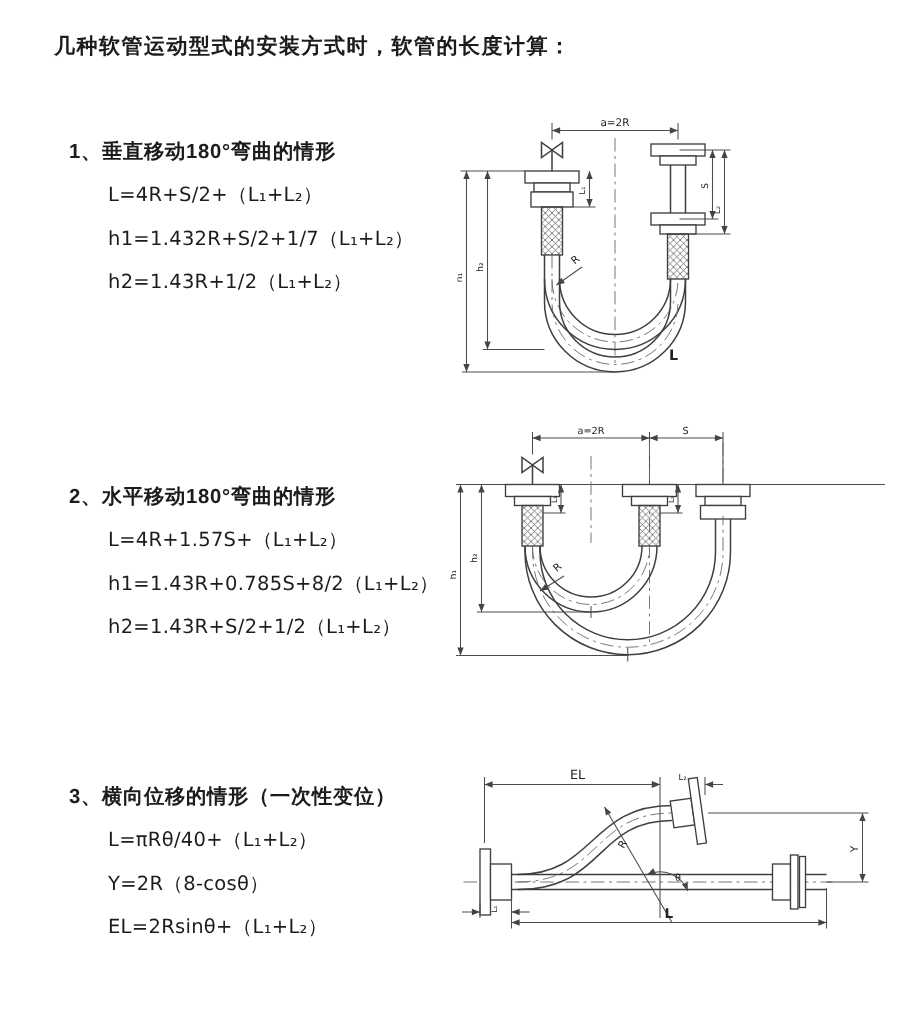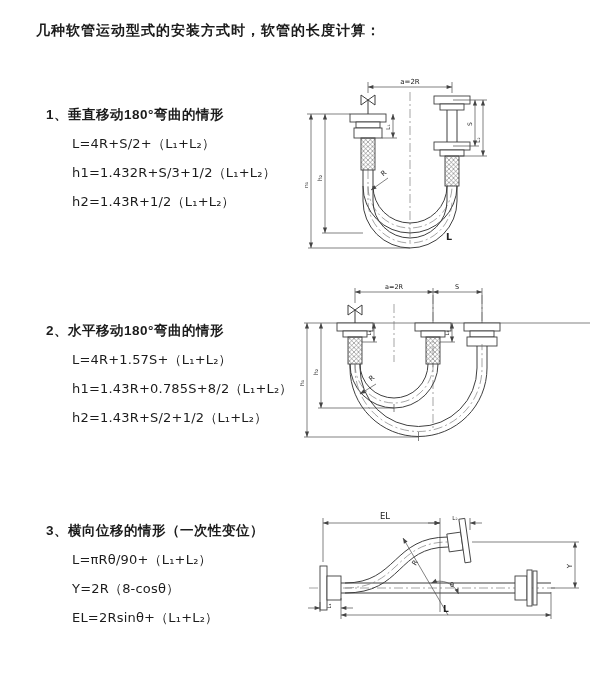--- a/index.html
+++ b/index.html
@@ -1,20 +1,20 @@
 <!DOCTYPE html>
 <html><head>
 <meta charset="utf-8">
 <style>
   html,body{margin:0;padding:0;background:#fff;}
   .page{position:relative;width:600px;height:675px;background:#ffffff;overflow:hidden;
         font-family:"Liberation Sans","DejaVu Sans",sans-serif;color:#1c1c1c;}
   .title{position:absolute;left:36px;top:22px;font-size:14px;font-weight:bold;letter-spacing:1px;text-align:right;}
   .section{position:absolute;left:46px;width:270px;}
-  .sec1{top:106px;} .sec2{top:306px;margin-top:16px;} .sec3{top:522px;}
+  .sec1{top:92px;} .sec2{top:306px;margin-top:16px;} .sec3{top:522px;}
   .sec-heading{font-size:13.5px;font-weight:bold;letter-spacing:0.5px;}
   .formula{font-family:"DejaVu Sans",sans-serif;font-size:13px;margin:11px 0 0 26px;letter-spacing:0.2px;white-space:nowrap;}
   .dwg{position:absolute;}
   #d1{left:305px;top:70px;}
   #d2{left:300px;top:280px;}
   #d3{left:305px;top:500px;}
   .dln{stroke:#4c4c4c;stroke-width:0.7;fill:none;}
   .pln{stroke:#3f3f3f;stroke-width:1;fill:none;}
   .fl{stroke:#3f3f3f;stroke-width:0.9;fill:#fff;}
   .cl{stroke:#6a6a6a;stroke-width:0.6;fill:none;stroke-dasharray:9 3 2 3;}
@@ -23,34 +23,34 @@
 </head>
 <body>
 
 <div class="page">
 
   <div class="title">几种软管运动型式的安装方式时，软管的长度计算：</div>
 
   <div class="section sec1">
     <div class="sec-heading">1、垂直移动180°弯曲的情形</div>
     <div class="formula">L=4R+S/2+（L₁+L₂）</div>
-    <div class="formula">h1=1.432R+S/3+1/2（L₁+L₂）</div>
+    <div class="formula">h1=1.432R+S/2+1/7（L₁+L₂）</div>
     <div class="formula">h2=1.43R+1/2（L₁+L₂）</div>
   </div>
 
   <div class="section sec2">
     <div class="sec-heading">2、水平移动180°弯曲的情形</div>
     <div class="formula">L=4R+1.57S+（L₁+L₂）</div>
     <div class="formula">h1=1.43R+0.785S+8/2（L₁+L₂）</div>
     <div class="formula">h2=1.43R+S/2+1/2（L₁+L₂）</div>
   </div>
 
   <div class="section sec3">
     <div class="sec-heading">3、横向位移的情形（一次性变位）</div>
-    <div class="formula">L=πRθ/90+（L₁+L₂）</div>
+    <div class="formula">L=πRθ/40+（L₁+L₂）</div>
     <div class="formula">Y=2R（8-cosθ）</div>
     <div class="formula">EL=2Rsinθ+（L₁+L₂）</div>
   </div>
 
   <svg id="d1" class="dwg" width="280" height="190" viewBox="0 0 280 190">
     <defs>
       <marker id="arD1" viewBox="0 0 10 10" refX="9" refY="5" markerWidth="9" markerHeight="6" markerUnits="userSpaceOnUse" orient="auto-start-reverse">
         <path d="M0,1.5 L9,5 L0,8.5 Z" fill="#444"></path>
       </marker>
       <pattern id="htD1" width="4.5" height="4.5" patternUnits="userSpaceOnUse">

